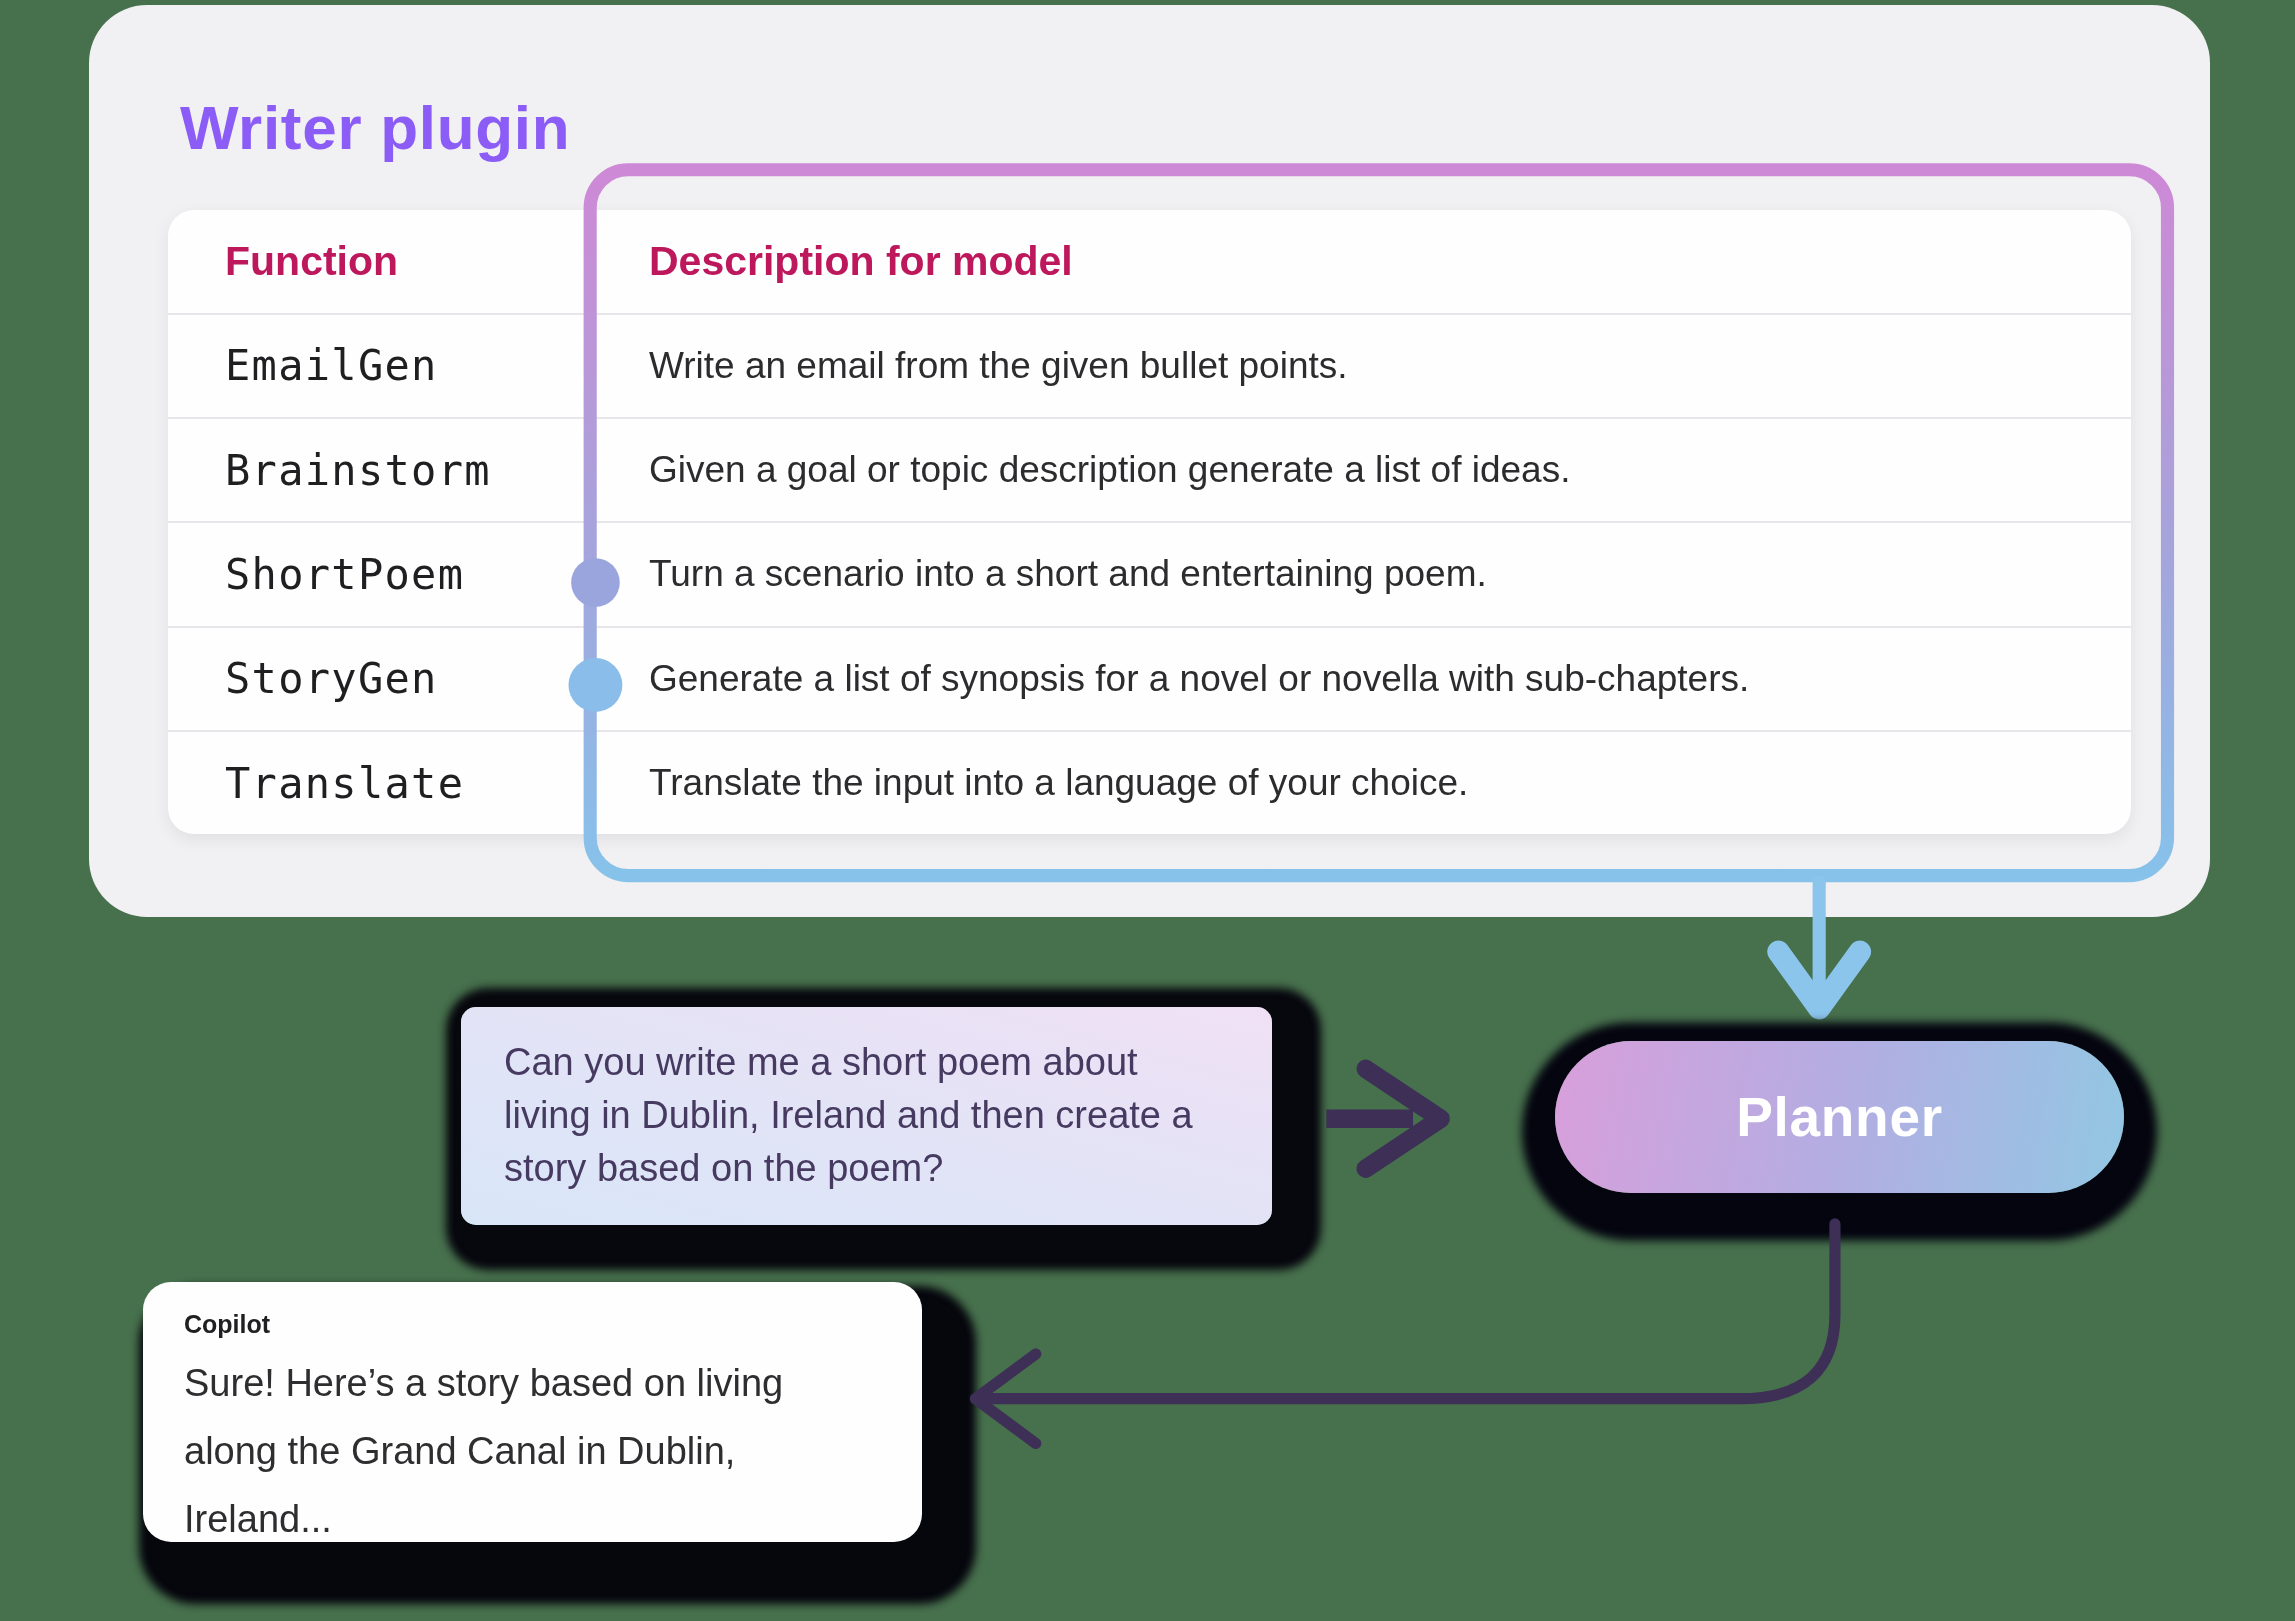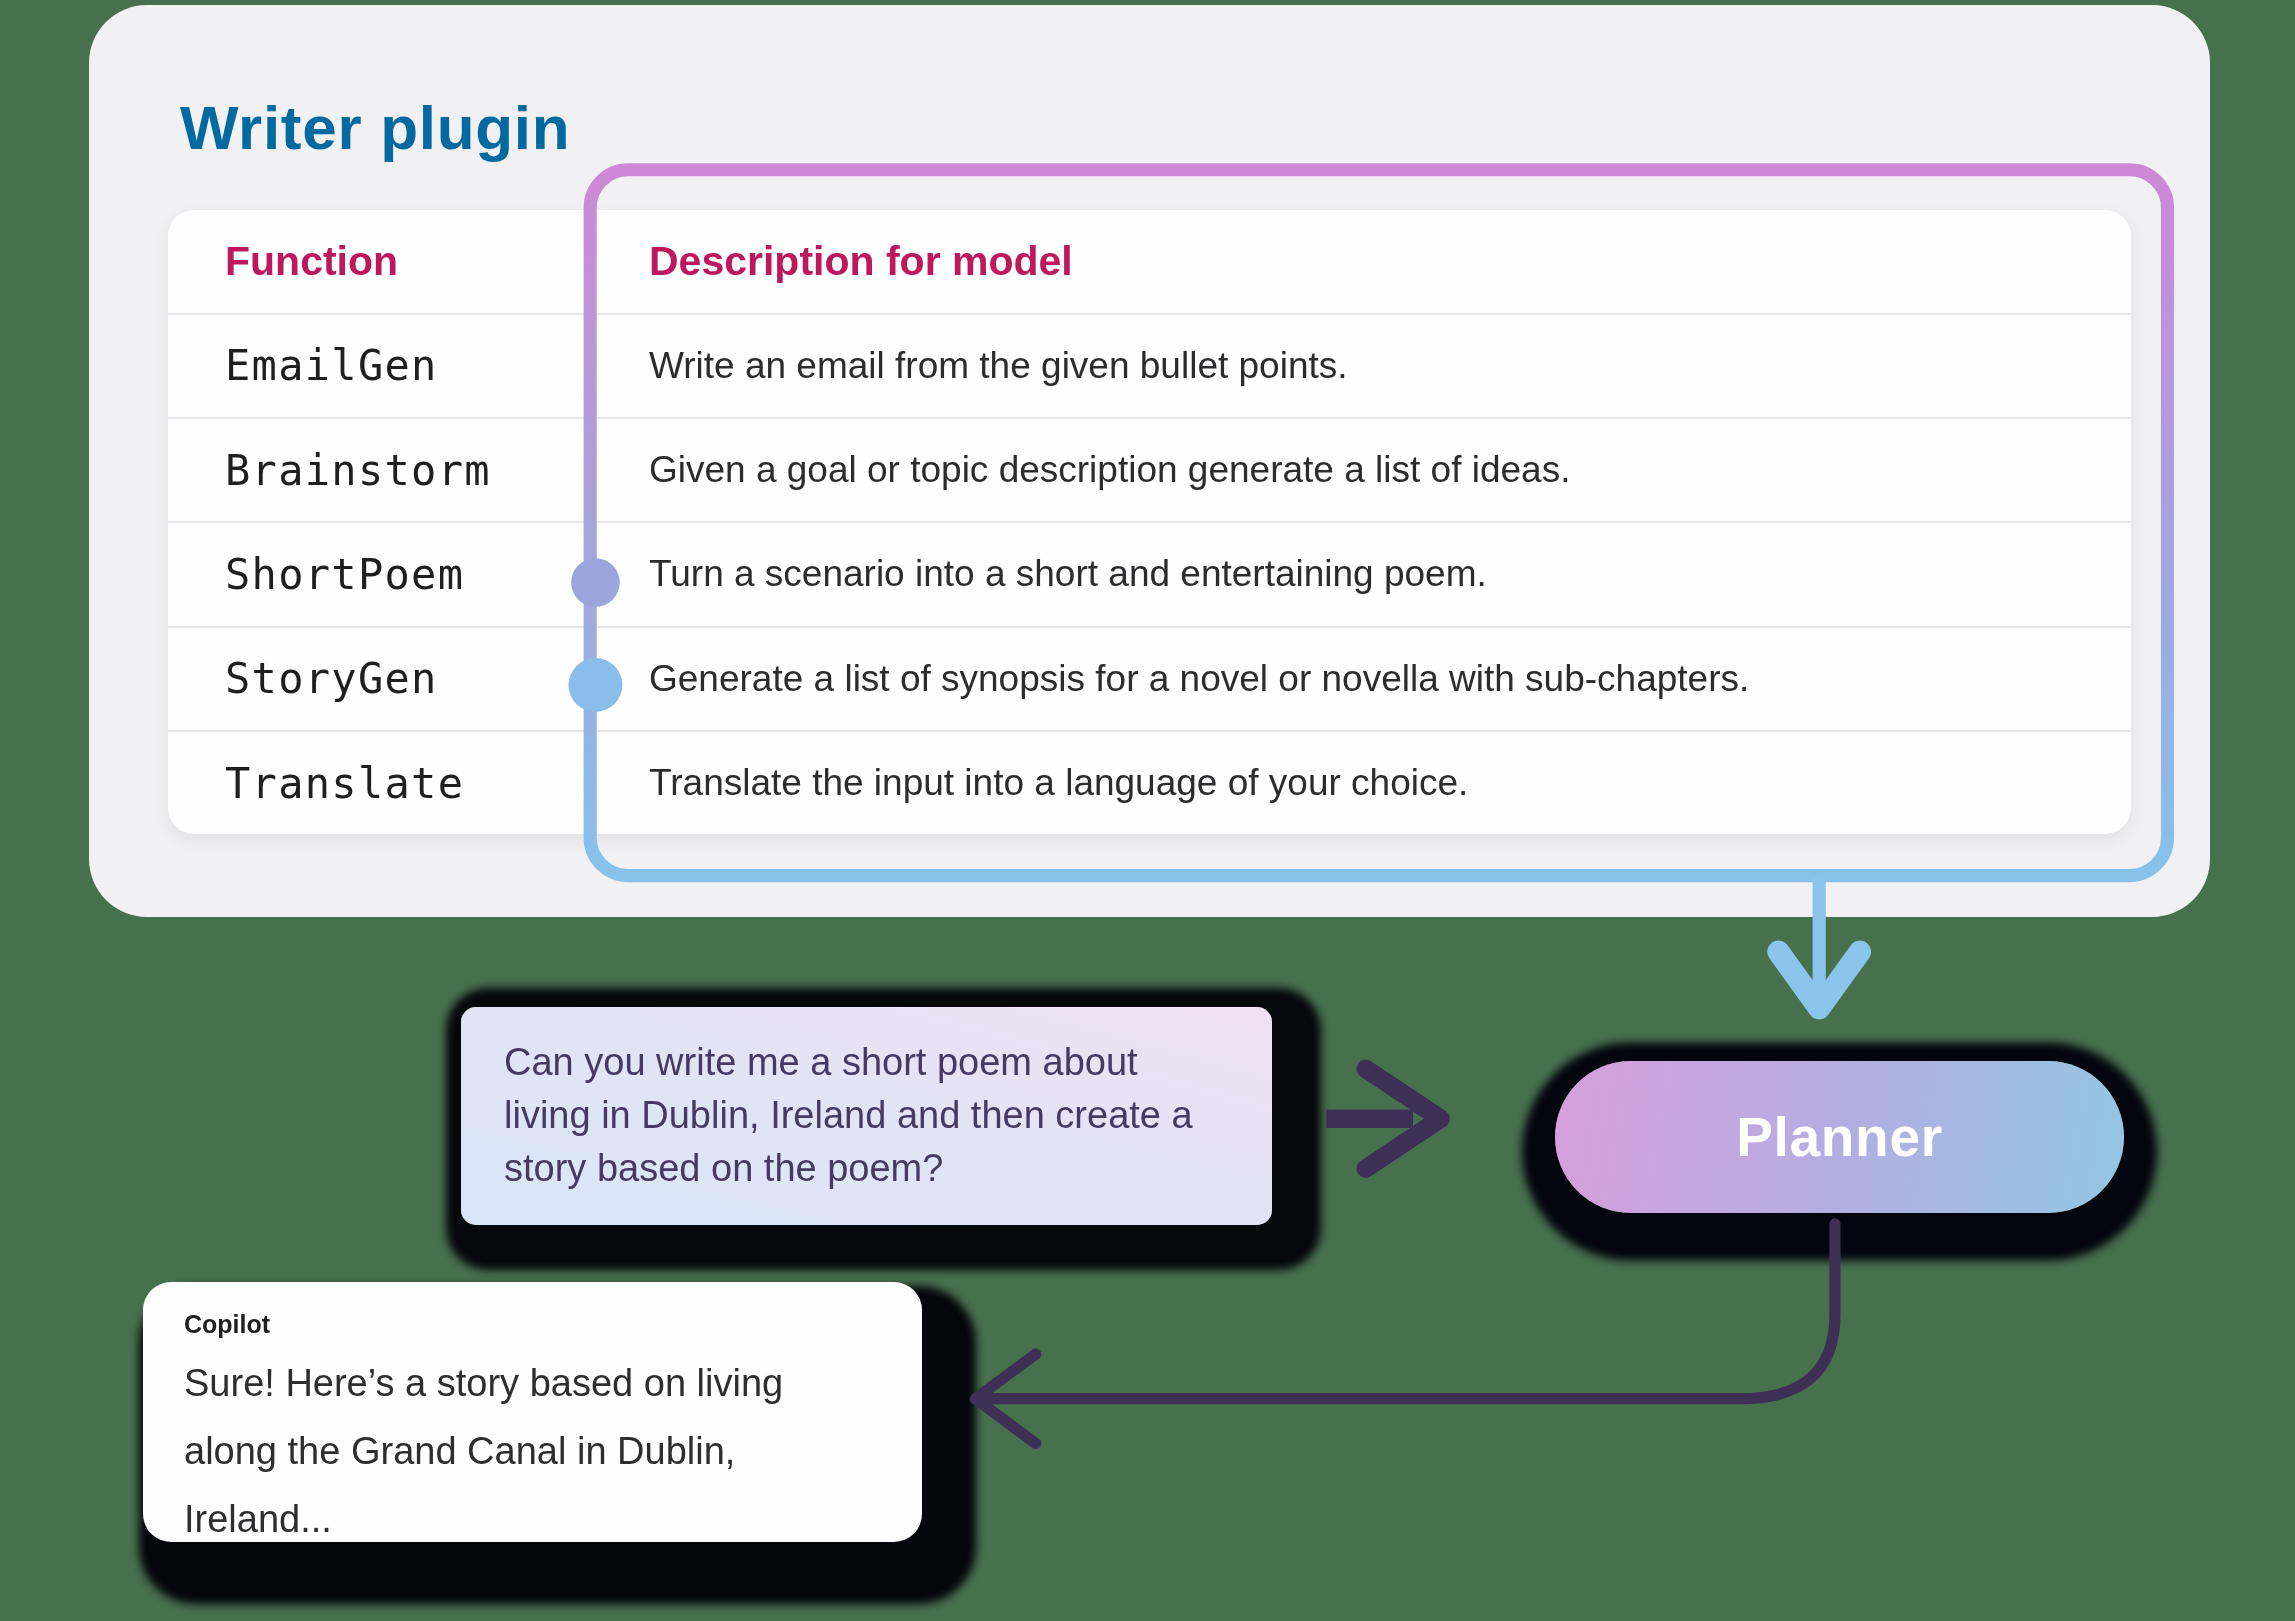--- a/index.html
+++ b/index.html
@@ -12,21 +12,21 @@
   }
   .abs { position: absolute; }
 
   
   .plugin-card {
     left: 89px; top: 5.3px; width: 2121px; height: 912px;
     background: #f1f0f2; border-radius: 58px;
   }
   .plugin-title {
     position: absolute; left: 91px; top: 87px;
-    font-size: 62px; font-weight: bold; color: #0369a1;
+    font-size: 62px; font-weight: bold; color: #8b5cf6;
     letter-spacing: 0.7px;
   }
   .fn-table {
     position: absolute; left: 79px; top: 205px;
     width: 1963px; height: 624px;
     background: #fefeff; border-radius: 26px;
     box-shadow: 0 5.3px 17px rgba(0,0,0,0.07);
     display: flex; flex-direction: column;
   }
   .t-row {
@@ -58,21 +58,21 @@
     box-shadow: 17px 13px 8px 32px #07070e;
     box-sizing: border-box; padding: 29px 46px 0 43px;
     font-size: 38px; line-height: 53px; color: #463a61;
   }
   .planner-pill {
     left: 1555px; top: 1041px; width: 569px; height: 152px;
     border-radius: 76px; z-index: 10;
     background: linear-gradient(100deg, #d89fdb 0%, #b2aee2 52%, #92c7e3 100%);
     box-shadow: 0px 14.5px 8px 33px #050510;
     display: flex; align-items: center; justify-content: center;
-    font-size: 55px; font-weight: bold; color: #ffffff; letter-spacing: 0.7px; margin-top: 20px;
+    font-size: 55px; font-weight: bold; color: #ffffff; letter-spacing: 0.7px;
   }
   .copilot-bubble {
     left: 143px; top: 1282px; width: 779px; height: 260px;
     border-radius: 28px; z-index: 10;
     background: #fffeff;
     box-shadow: 25px 33px 8px 29px #06060d;
     box-sizing: border-box; padding: 26px 38px 0 41px;
   }
   .copilot-label {
     font-size: 25px; font-weight: bold; color: #202022; line-height: 32px;

